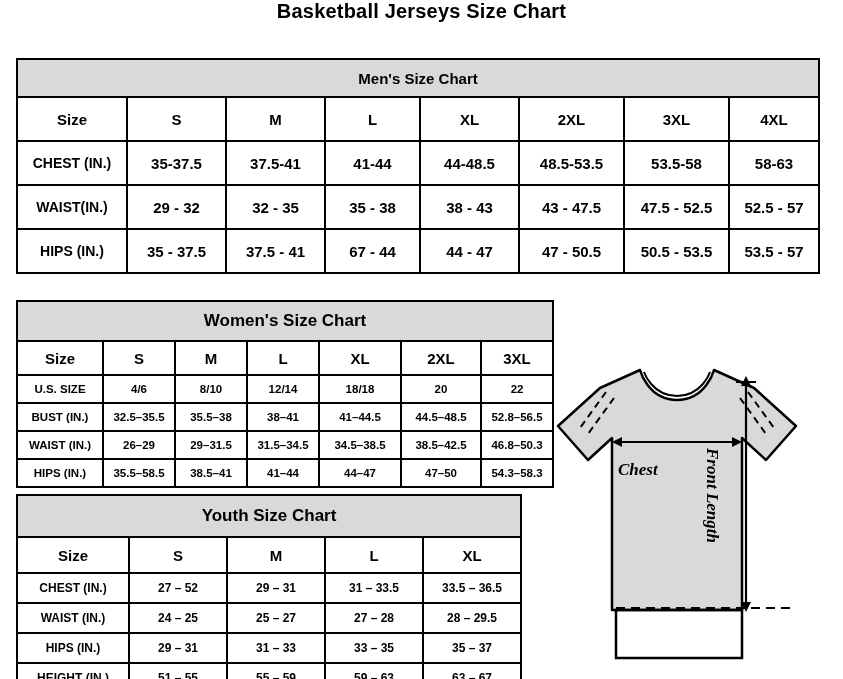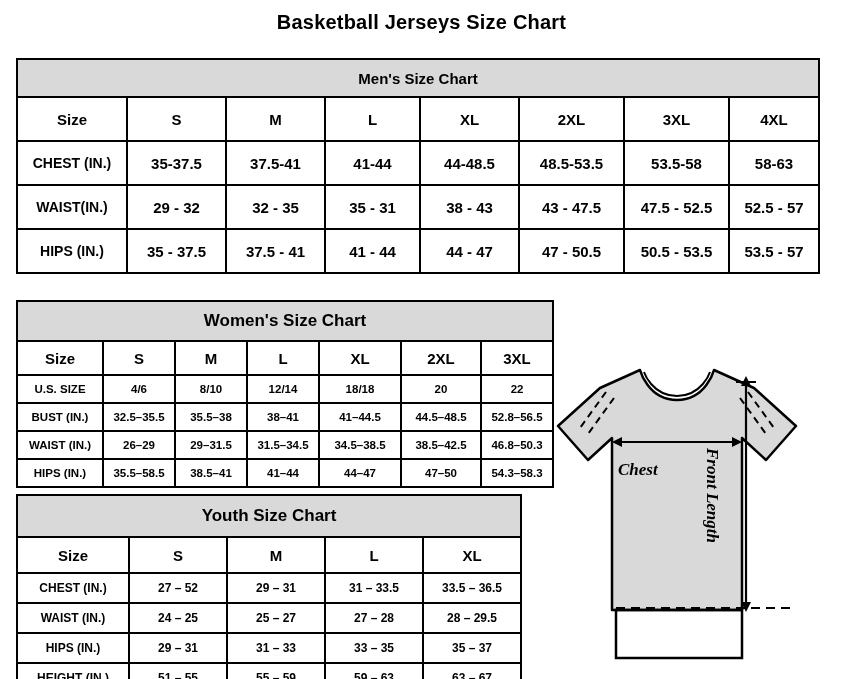--- a/index.html
+++ b/index.html
@@ -10,21 +10,21 @@
   body {
     width: 843px;
     height: 679px;
     position: relative;
     font-family: "Liberation Sans", sans-serif;
     color: #000000;
     overflow: hidden;
   }
   #page-title {
     position: absolute;
-    top: 11px;
+    top: 0;
     left: 0;
     width: 843px;
     text-align: center;
     font-size: 20px;
     font-weight: bold;
     letter-spacing: 0.2px;
   }
   table {
     border-collapse: collapse;
     table-layout: fixed;
@@ -149,31 +149,31 @@
       <td>41-44</td>
       <td>44-48.5</td>
       <td>48.5-53.5</td>
       <td>53.5-58</td>
       <td>58-63</td>
     </tr>
     <tr class="datarow">
       <td class="rowlabel">WAIST(IN.)</td>
       <td>29 - 32</td>
       <td>32 - 35</td>
-      <td>35 - 31</td>
+      <td>35 - 38</td>
       <td>38 - 43</td>
       <td>43 - 47.5</td>
       <td>47.5 - 52.5</td>
       <td>52.5 - 57</td>
     </tr>
     <tr class="datarow">
       <td class="rowlabel">HIPS (IN.)</td>
       <td>35 - 37.5</td>
       <td>37.5 - 41</td>
-      <td>41 - 44</td>
+      <td>67 - 44</td>
       <td>44 - 47</td>
       <td>47 - 50.5</td>
       <td>50.5 - 53.5</td>
       <td>53.5 - 57</td>
     </tr>
   </tbody>
 </table>
 
 <table id="womens-chart">
   <colgroup>

